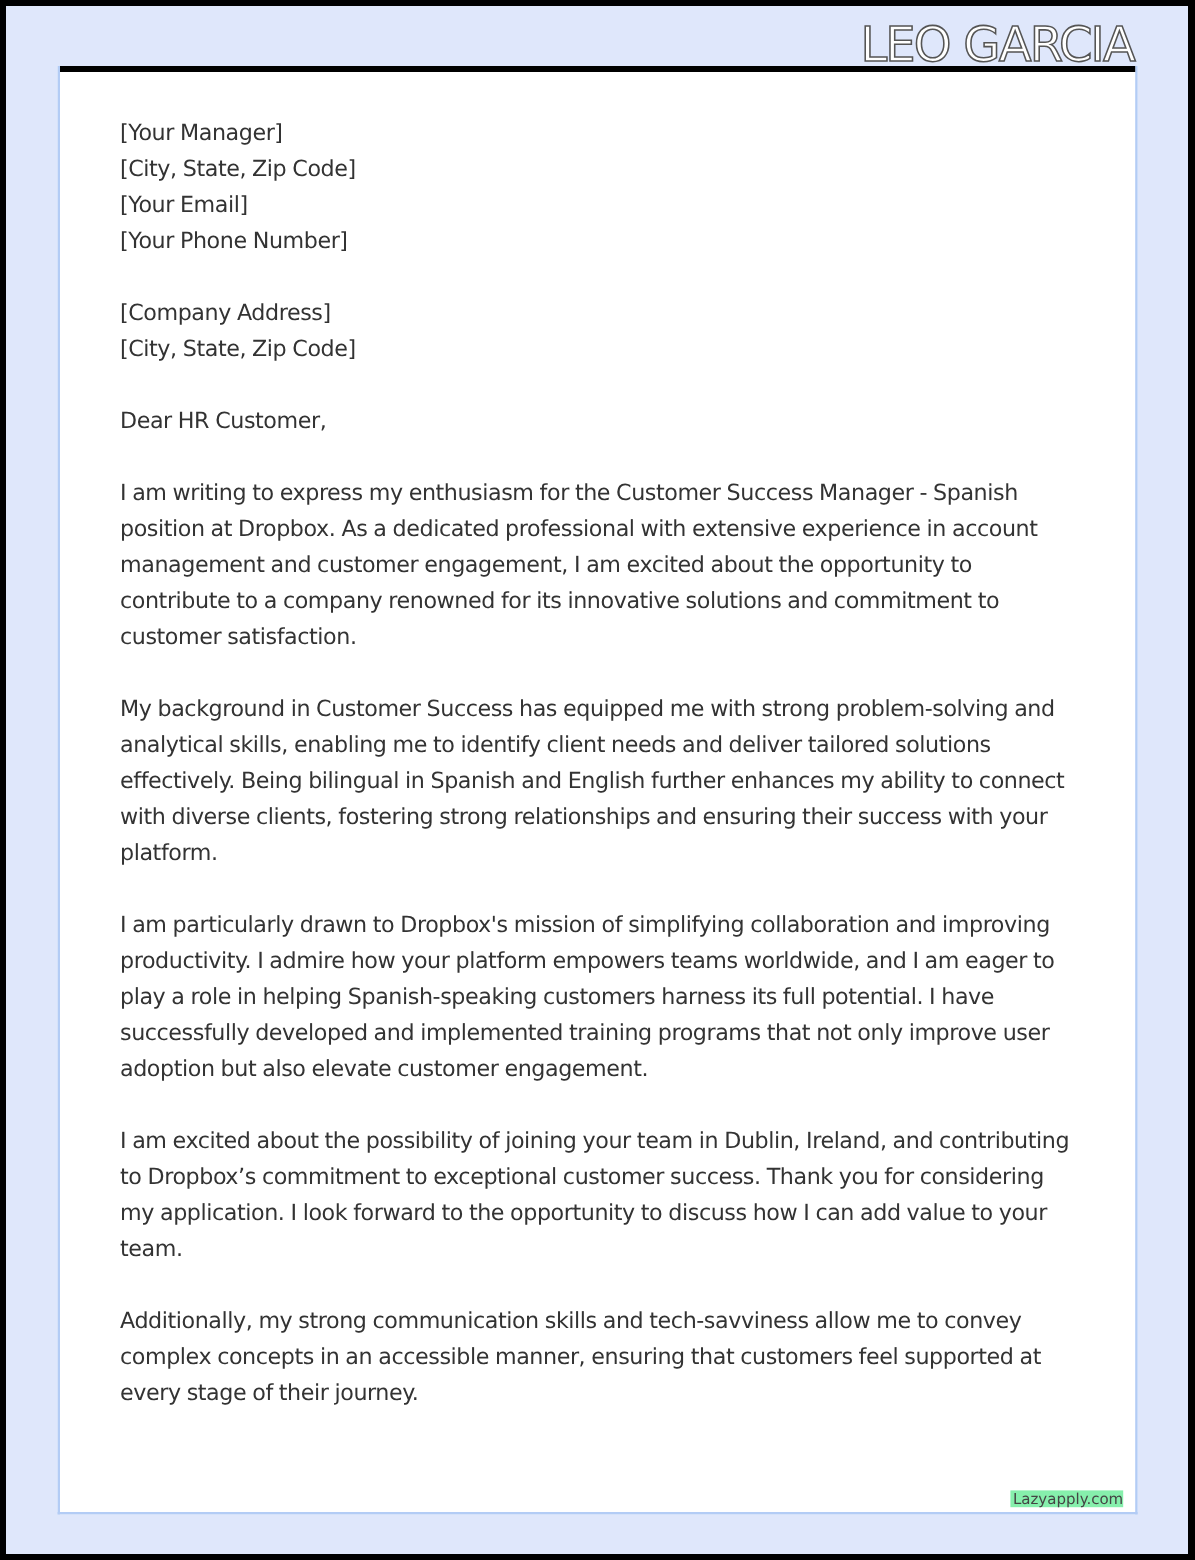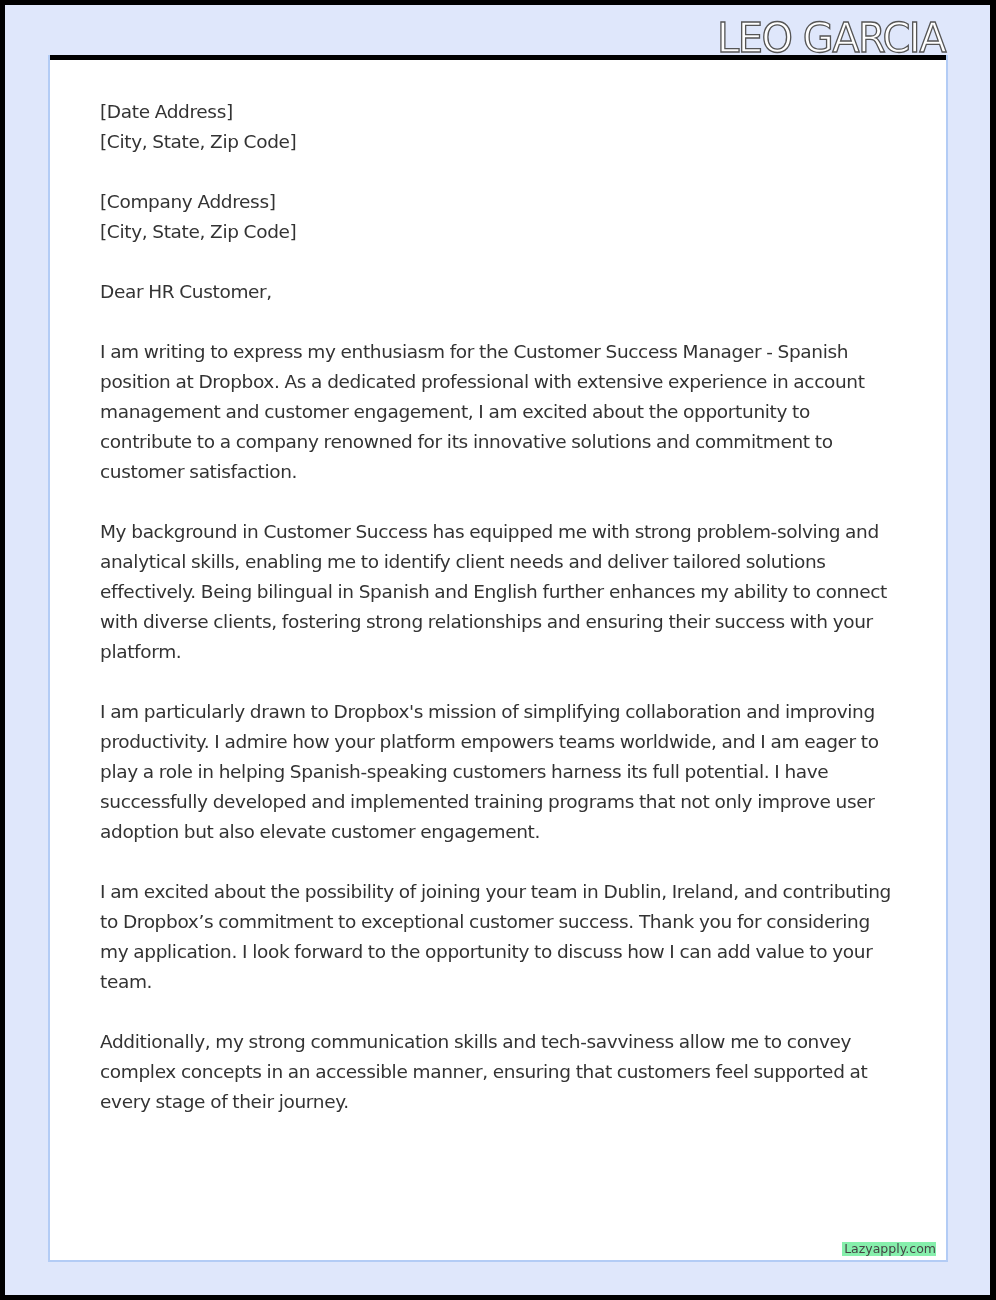--- a/index.html
+++ b/index.html
@@ -92,22 +92,24 @@
 <body>
 
 <div class="frame">
   <div class="name-title">LEO GARCIA</div>
 
   <div class="page">
     <div class="page-topbar"></div>
 
     <div class="letter">
       <div class="block">
-        <span class="line">[Date Address]</span>
+        <span class="line">[Your Manager]</span>
         <span class="line">[City, State, Zip Code]</span>
+        <span class="line">[Your Email]</span>
+        <span class="line">[Your Phone Number]</span>
       </div>
 
       <div class="block">
         <span class="line">[Company Address]</span>
         <span class="line">[City, State, Zip Code]</span>
       </div>
 
       <p>Dear HR Customer,</p>
 
       <p>I am writing to express my enthusiasm for the Customer Success Manager - Spanish position at Dropbox. As a dedicated professional with extensive experience in account management and customer engagement, I am excited about the opportunity to contribute to a company renowned for its innovative solutions and commitment to customer satisfaction.</p>

